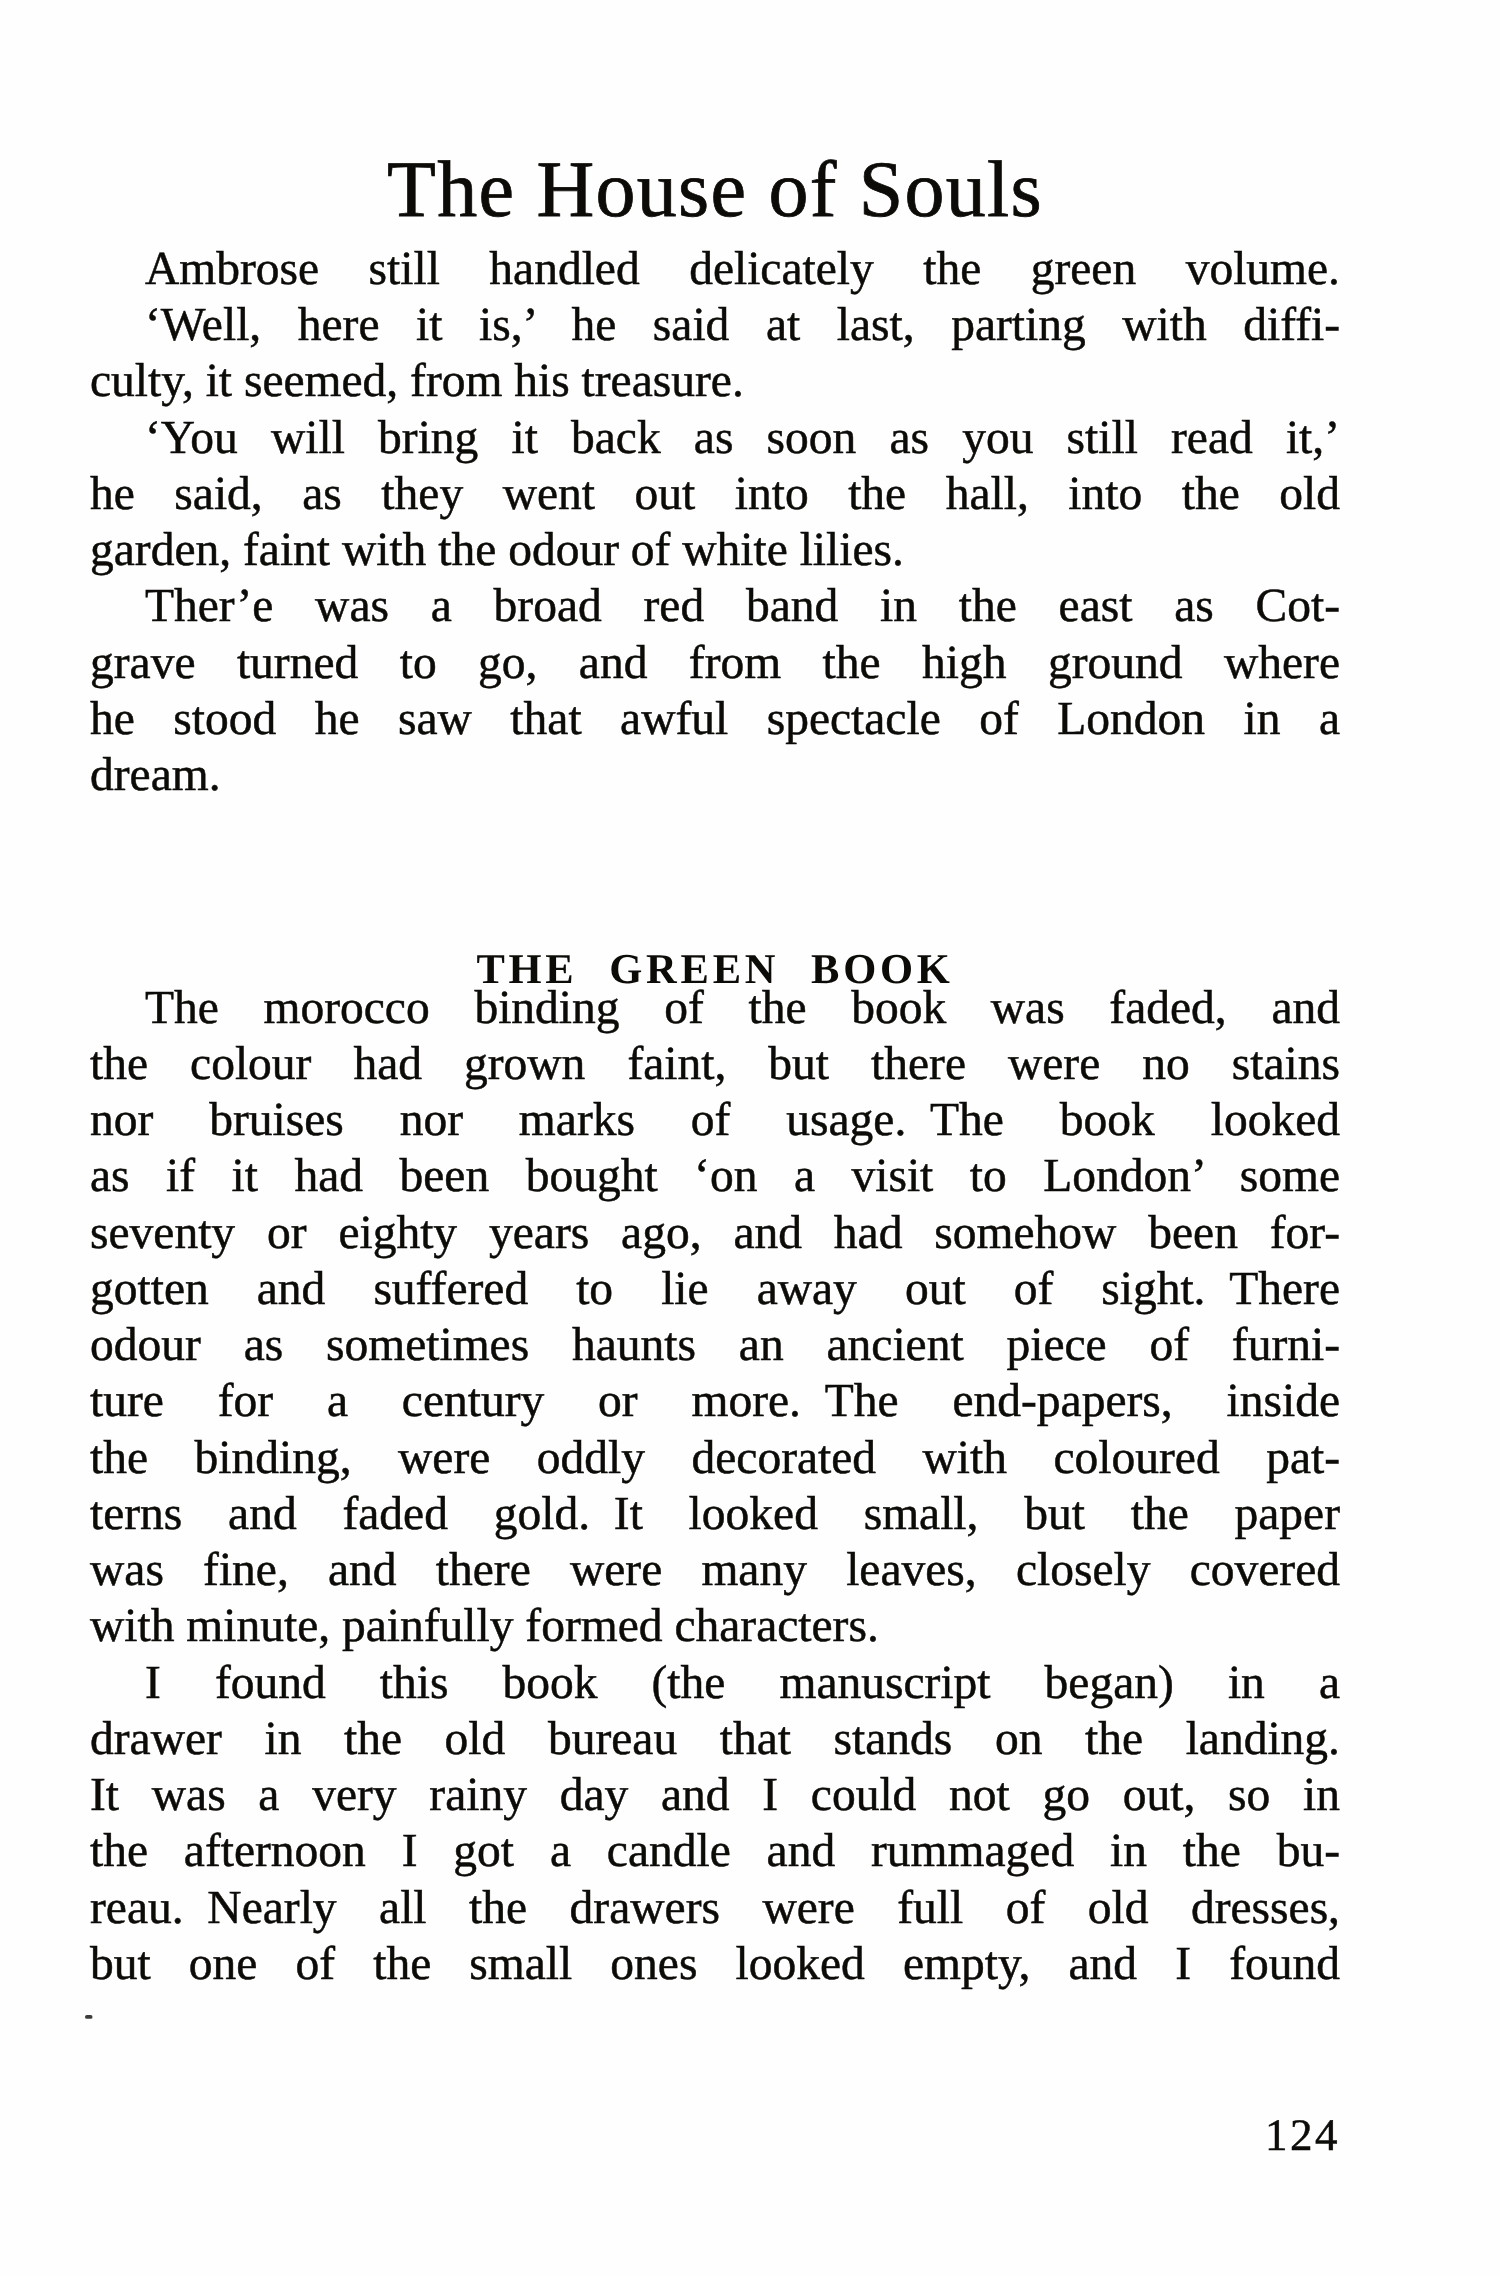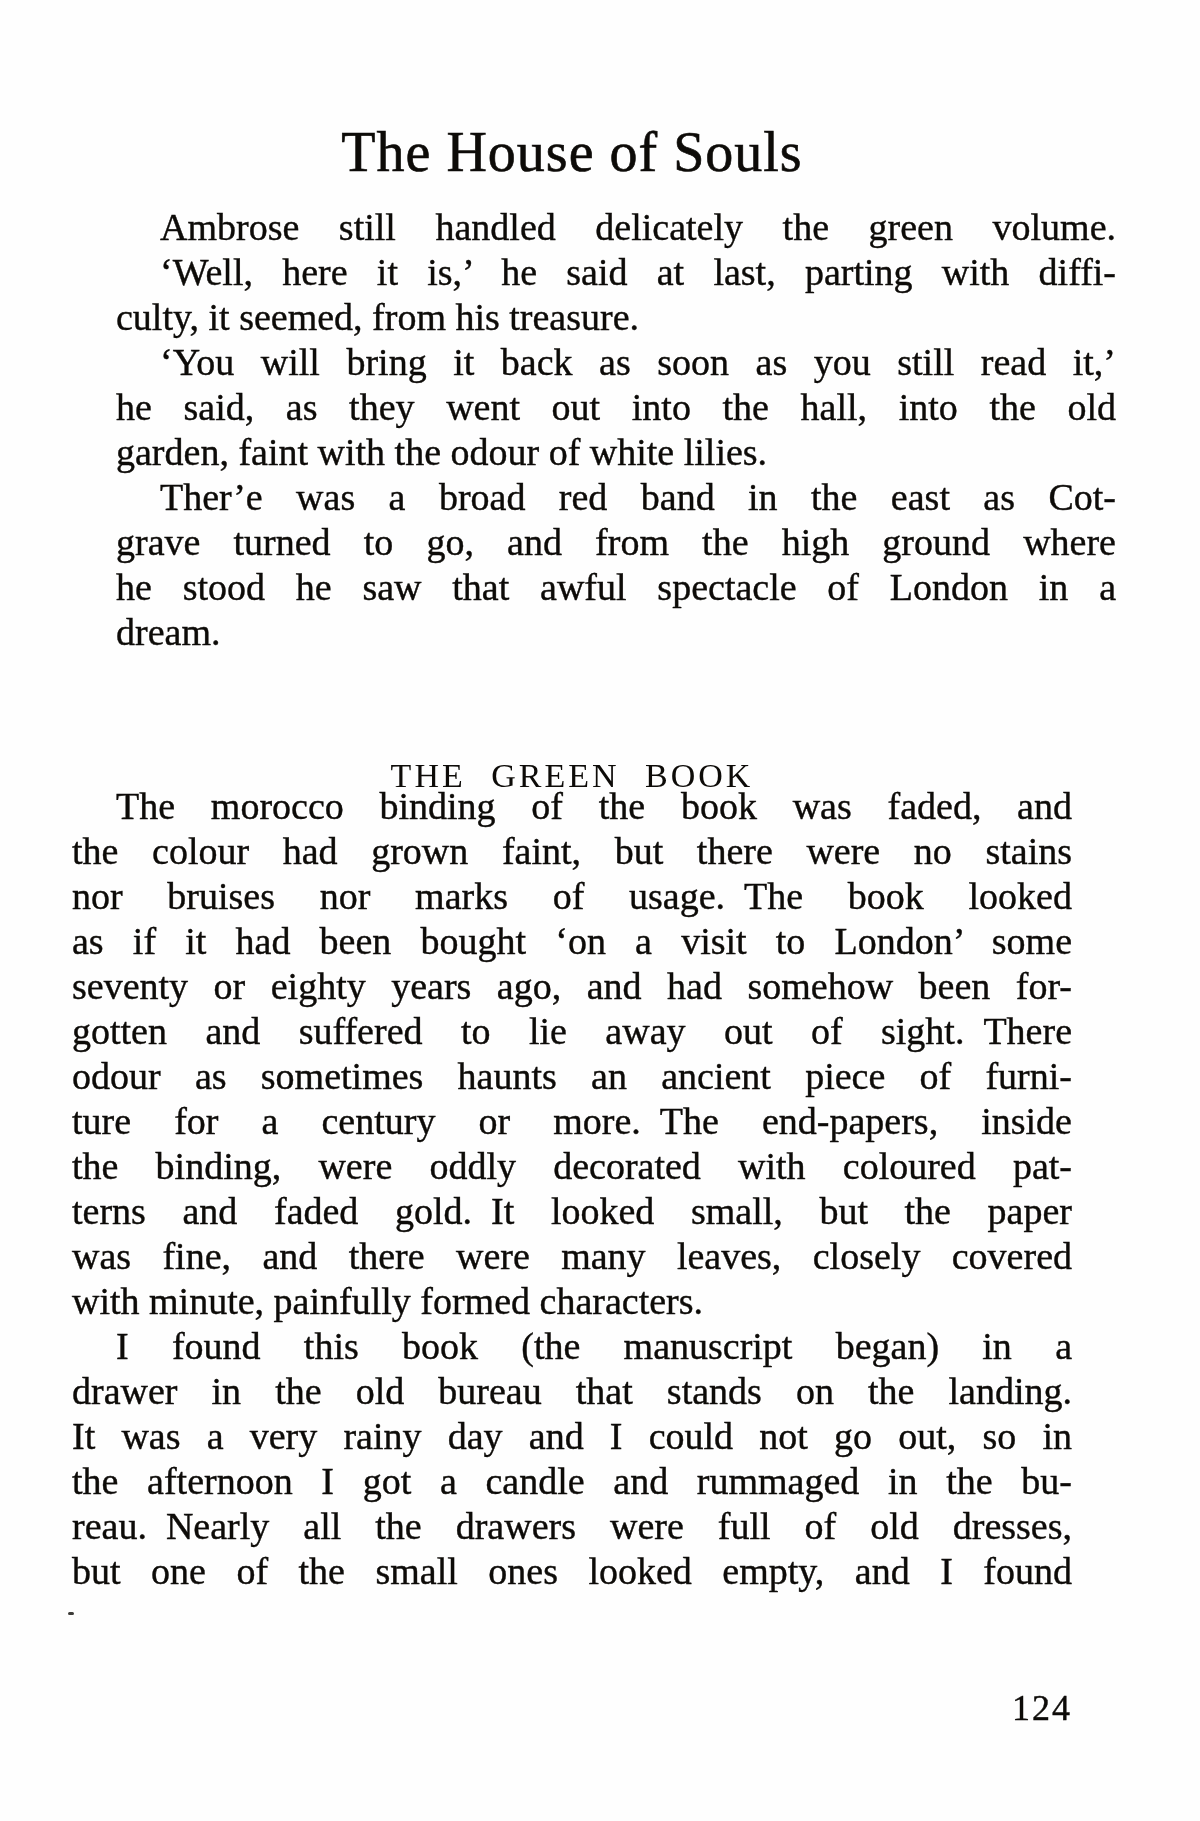--- a/index.html
+++ b/index.html
@@ -16,43 +16,43 @@
     overflow:hidden;
   }
   .page{
     position:relative;
     width:1200px;height:1821px;
     background:var(--paper);
   }
   .book-title{
     position:absolute;
     top:112px;left:72px;width:1000px;
-    font-size:56px;line-height:80px;
+    font-size:64px;line-height:80px;
     text-align:center;
     letter-spacing:1px;
     -webkit-text-stroke:0.6px var(--ink);
     white-space:nowrap;
   }
   .section-heading{
     position:absolute;
     top:758px;left:72px;width:1000px;
     font-size:34px;line-height:36px;
-    font-weight:normal;
+    font-weight:bold;
     text-align:center;
     letter-spacing:3px;
     word-spacing:14px;
     white-space:nowrap;
   }
   .textblock{
     position:absolute;
     left:72px;width:1000px;
     font-size:38px;
     -webkit-text-stroke:0.4px var(--ink);
   }
-  #section-1{top:205px;margin-left:44px;}
+  #section-1{top:193px;}
   #section-2{top:784px;}
   .para{margin:0;padding:0;}
   .line{
     height:45px;line-height:45px;
     text-align:justify;
     text-align-last:justify;
     white-space:nowrap;
   }
   .line.indent{padding-left:44px;}
   .line.short{text-align-last:left;}

